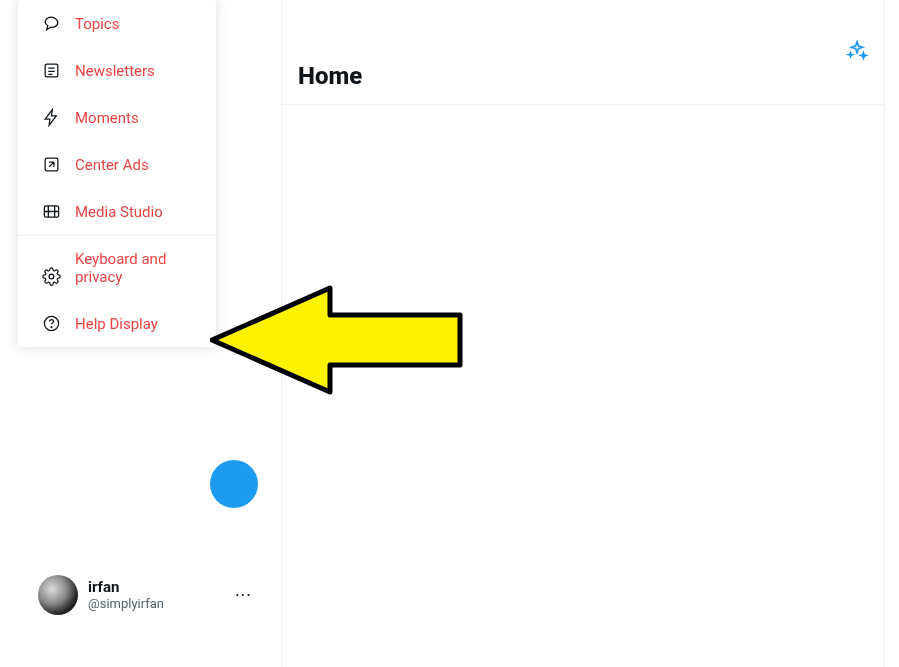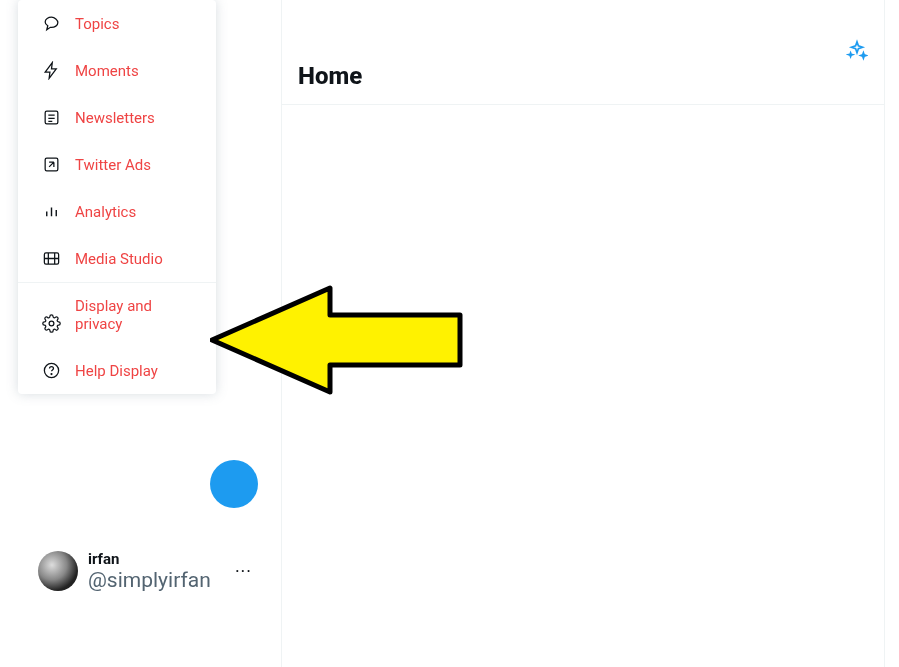--- a/index.html
+++ b/index.html
@@ -49,21 +49,21 @@
       top: 460px;
       width: 48px;
       height: 48px;
       background: #1d9bf0;
       border-radius: 50%;
       z-index: 2;
     }
     .profile-area {
       position: absolute;
       left: 30px;
-      bottom: 66px;
+      bottom: 44px;
       display: flex;
       align-items: center;
       width: 230px;
       padding: 8px;
       border-radius: 999px;
       cursor: pointer;
     }
     .avatar {
       width: 40px;
       height: 40px;
@@ -72,21 +72,21 @@
       margin-right: 10px;
       flex-shrink: 0;
     }
     .profile-name {
       font-weight: 700;
       font-size: 15px;
       color: #0f1419;
       line-height: 1.2;
     }
     .profile-handle {
-      font-size: 21px;
+      font-size: 13px;
       color: #536471;
       line-height: 1.2;
     }
     .profile-more {
       margin-left: auto;
       color: #0f1419;
       font-size: 18px;
       letter-spacing: 1px;
     }
     .main-area {
@@ -131,69 +131,61 @@
     <span class="menu-icon">
       <svg viewBox="0 0 24 24" width="19" height="19" fill="none" stroke="currentColor" stroke-width="1.6">
           <path d="M12 4c-4 0-8 2.5-8 6 0 2 1.3 3.7 3.3 4.8L6 20l4.5-3.2c.5.1 1 .2 1.5.2 4 0 8-2.5 8-6S16 4 12 4z"></path>
         </svg>
     </span>
     <span>Topics</span>
   </div>
   <div class="menu-item">
     <span class="menu-icon">
       <svg viewBox="0 0 24 24" width="19" height="19" fill="none" stroke="currentColor" stroke-width="1.6">
-          <path d="M13 2L4 14h6l-1 8 9-12h-6z"></path>
-        </svg>
-    </span>
-    <span>Moments</span>
-  </div>
-  <div class="menu-item">
-    <span class="menu-icon">
-      <svg viewBox="0 0 24 24" width="19" height="19" fill="none" stroke="currentColor" stroke-width="1.6">
           <rect x="4" y="4" width="16" height="16" rx="2"></rect>
           <path d="M8 9h8M8 13h8M8 17h5"></path>
         </svg>
     </span>
     <span>Newsletters</span>
   </div>
   <div class="menu-item">
     <span class="menu-icon">
       <svg viewBox="0 0 24 24" width="19" height="19" fill="none" stroke="currentColor" stroke-width="1.6">
+          <path d="M13 2L4 14h6l-1 8 9-12h-6z"></path>
+        </svg>
+    </span>
+    <span>Moments</span>
+  </div>
+  <div class="menu-item">
+    <span class="menu-icon">
+      <svg viewBox="0 0 24 24" width="19" height="19" fill="none" stroke="currentColor" stroke-width="1.6">
           <rect x="4" y="4" width="16" height="16" rx="2"></rect>
           <path d="M9 15l6-6m0 0H9m6 0v6"></path>
         </svg>
     </span>
-    <span>Twitter Ads</span>
-  </div>
-  <div class="menu-item">
-    <span class="menu-icon">
-      <svg viewBox="0 0 24 24" width="19" height="19" fill="none" stroke="currentColor" stroke-width="1.8">
-          <path d="M6 18V12M12 18V7M18 18V10"></path>
-        </svg>
-    </span>
-    <span>Analytics</span>
+    <span>Center Ads</span>
   </div>
   <div class="menu-item">
     <span class="menu-icon">
       <svg viewBox="0 0 24 24" width="19" height="19" fill="none" stroke="currentColor" stroke-width="1.6">
           <rect x="3" y="5" width="18" height="14" rx="2"></rect>
           <path d="M8 5v14M16 5v14M3 12h18"></path>
         </svg>
     </span>
     <span>Media Studio</span>
   </div>
   <div class="divider"></div>
   <div class="menu-item">
     <span class="menu-icon">
       <svg viewBox="0 0 24 24" width="19" height="19" fill="none" stroke="currentColor" stroke-width="1.6">
           <circle cx="12" cy="12" r="3"></circle>
           <path d="M19.4 15a1.7 1.7 0 00.34 1.87l.06.06a2 2 0 11-2.83 2.83l-.06-.06a1.7 1.7 0 00-1.87-.34 1.7 1.7 0 00-1 1.51V21a2 2 0 11-4 0v-.09a1.7 1.7 0 00-1-1.51 1.7 1.7 0 00-1.87.34l-.06.06a2 2 0 11-2.83-2.83l.06-.06a1.7 1.7 0 00.34-1.87 1.7 1.7 0 00-1.51-1H3a2 2 0 110-4h.09a1.7 1.7 0 001.51-1 1.7 1.7 0 00-.34-1.87l-.06-.06a2 2 0 112.83-2.83l.06.06a1.7 1.7 0 001.87.34 1.7 1.7 0 001-1.51V3a2 2 0 114 0v.09a1.7 1.7 0 001 1.51 1.7 1.7 0 001.87-.34l.06-.06a2 2 0 112.83 2.83l-.06.06a1.7 1.7 0 00-.34 1.87 1.7 1.7 0 001.51 1H21a2 2 0 110 4h-.09a1.7 1.7 0 00-1.51 1z"></path>
         </svg>
     </span>
-    <span>Display and privacy</span>
+    <span>Keyboard and privacy</span>
   </div>
   <div class="menu-item">
     <span class="menu-icon">
       <svg viewBox="0 0 24 24" width="19" height="19" fill="none" stroke="currentColor" stroke-width="1.6">
           <circle cx="12" cy="12" r="9"></circle>
           <path d="M9.5 9.5a2.5 2.5 0 115 0c0 1.5-2.5 2-2.5 3.5"></path>
           <circle cx="12" cy="16.5" r=".6" fill="currentColor"></circle>
         </svg>
     </span>
     <span>Help Display</span>

